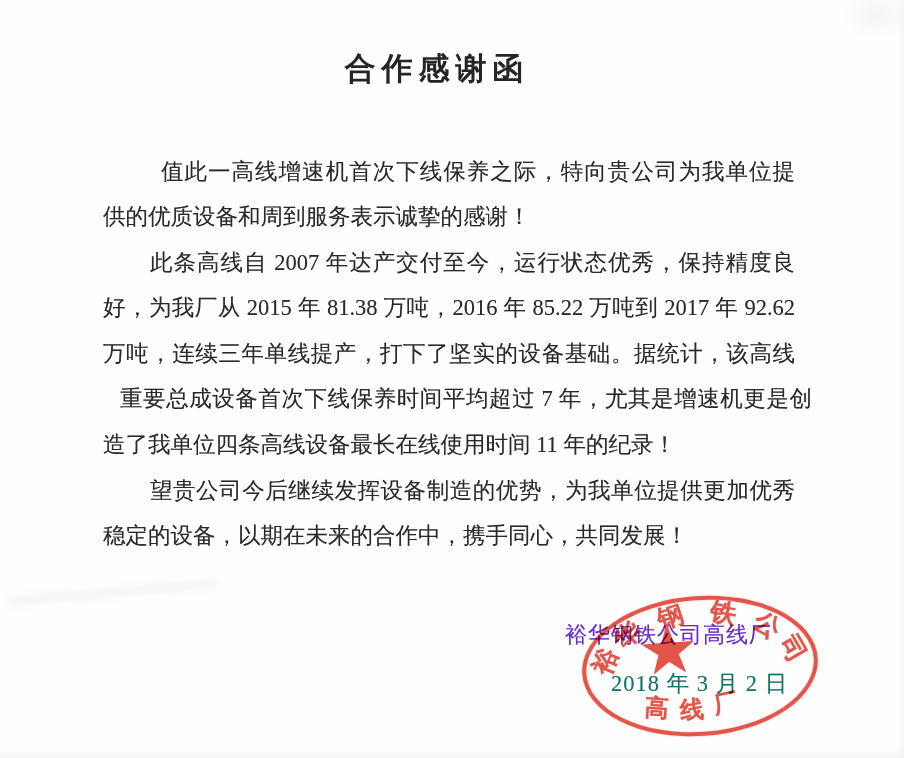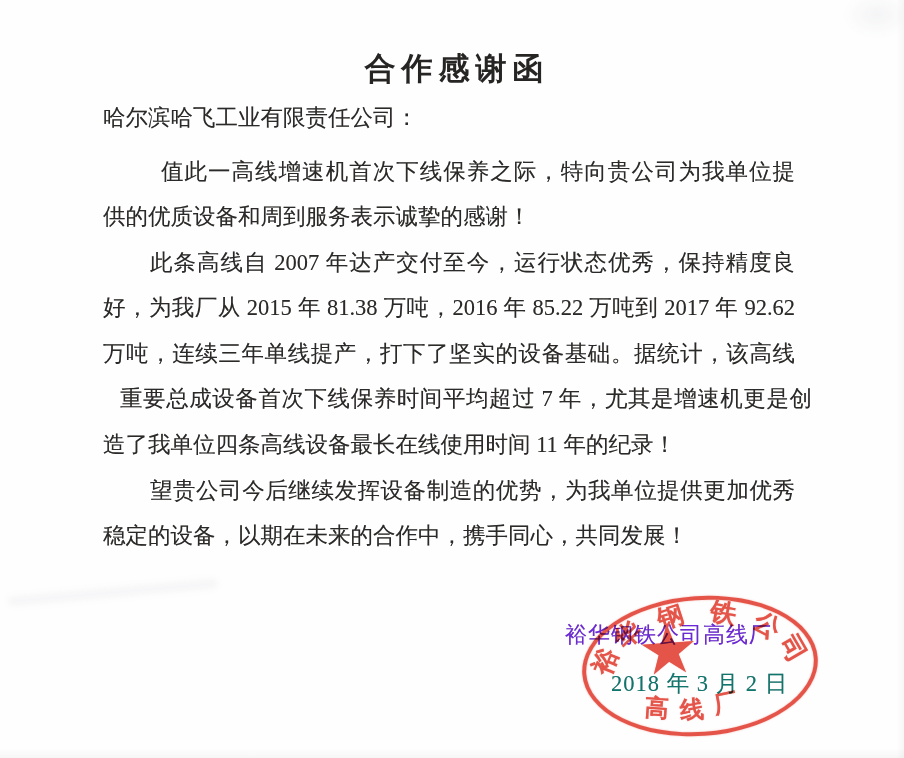--- a/index.html
+++ b/index.html
@@ -26,21 +26,21 @@
   .edge-shade-bottom {
     position: absolute; left: 0; bottom: 0; width: 100%; height: 10px;
     background: linear-gradient(to bottom, transparent, rgba(0,0,0,0.03));
   }
   .edge-shade-right {
     position: absolute; right: 0; top: 0; height: 100%; width: 8px;
     background: linear-gradient(to right, transparent, rgba(0,0,0,0.03));
   }
 
   .doc-title {
-    position: absolute; left: 111px; top: 48px; width: 692px;
+    position: absolute; left: 91px; top: 48px; width: 692px;
     text-align: center;
     font-size: 31px; font-weight: 600; letter-spacing: 6px;
     color: #262524;
   }
   .line {
     position: absolute; left: 103px; width: 692px;
     font-size: 22.5px; line-height: 30px;
     color: #2b2a28;
     text-shadow: 0 0 0.6px rgba(40,40,40,0.35);
   }
@@ -112,21 +112,20 @@
 <body>
 
 <div class="page">
   <div class="smudge-1"></div>
   <div class="smudge-2"></div>
   <div class="edge-shade-bottom"></div>
   <div class="edge-shade-right"></div>
 
   <div class="doc-title">合作感谢函</div>
 
-  <div class="line t-recipient">哈尔滨哈飞工业有限责任公司：</div>
 
   <div class="line t-l0 just ind-a">值此一高线增速机首次下线保养之际，特向贵公司为我单位提</div>
   <div class="line t-l1">供的优质设备和周到服务表示诚挚的感谢！</div>
   <div class="line t-l2 just ind-b">此条高线自 2007 年达产交付至今，运行状态优秀，保持精度良</div>
   <div class="line t-l3 just">好，为我厂从 2015 年 81.38 万吨，2016 年 85.22 万吨到 2017 年 92.62</div>
   <div class="line t-l4 just">万吨，连续三年单线提产，打下了坚实的设备基础。据统计，该高线</div>
   <div class="line t-l5 just">重要总成设备首次下线保养时间平均超过 7 年，尤其是增速机更是创</div>
   <div class="line t-l6">造了我单位四条高线设备最长在线使用时间 11 年的纪录！</div>
   <div class="line t-l7 just ind-b">望贵公司今后继续发挥设备制造的优势，为我单位提供更加优秀</div>
   <div class="line t-l8">稳定的设备，以期在未来的合作中，携手同心，共同发展！</div>

